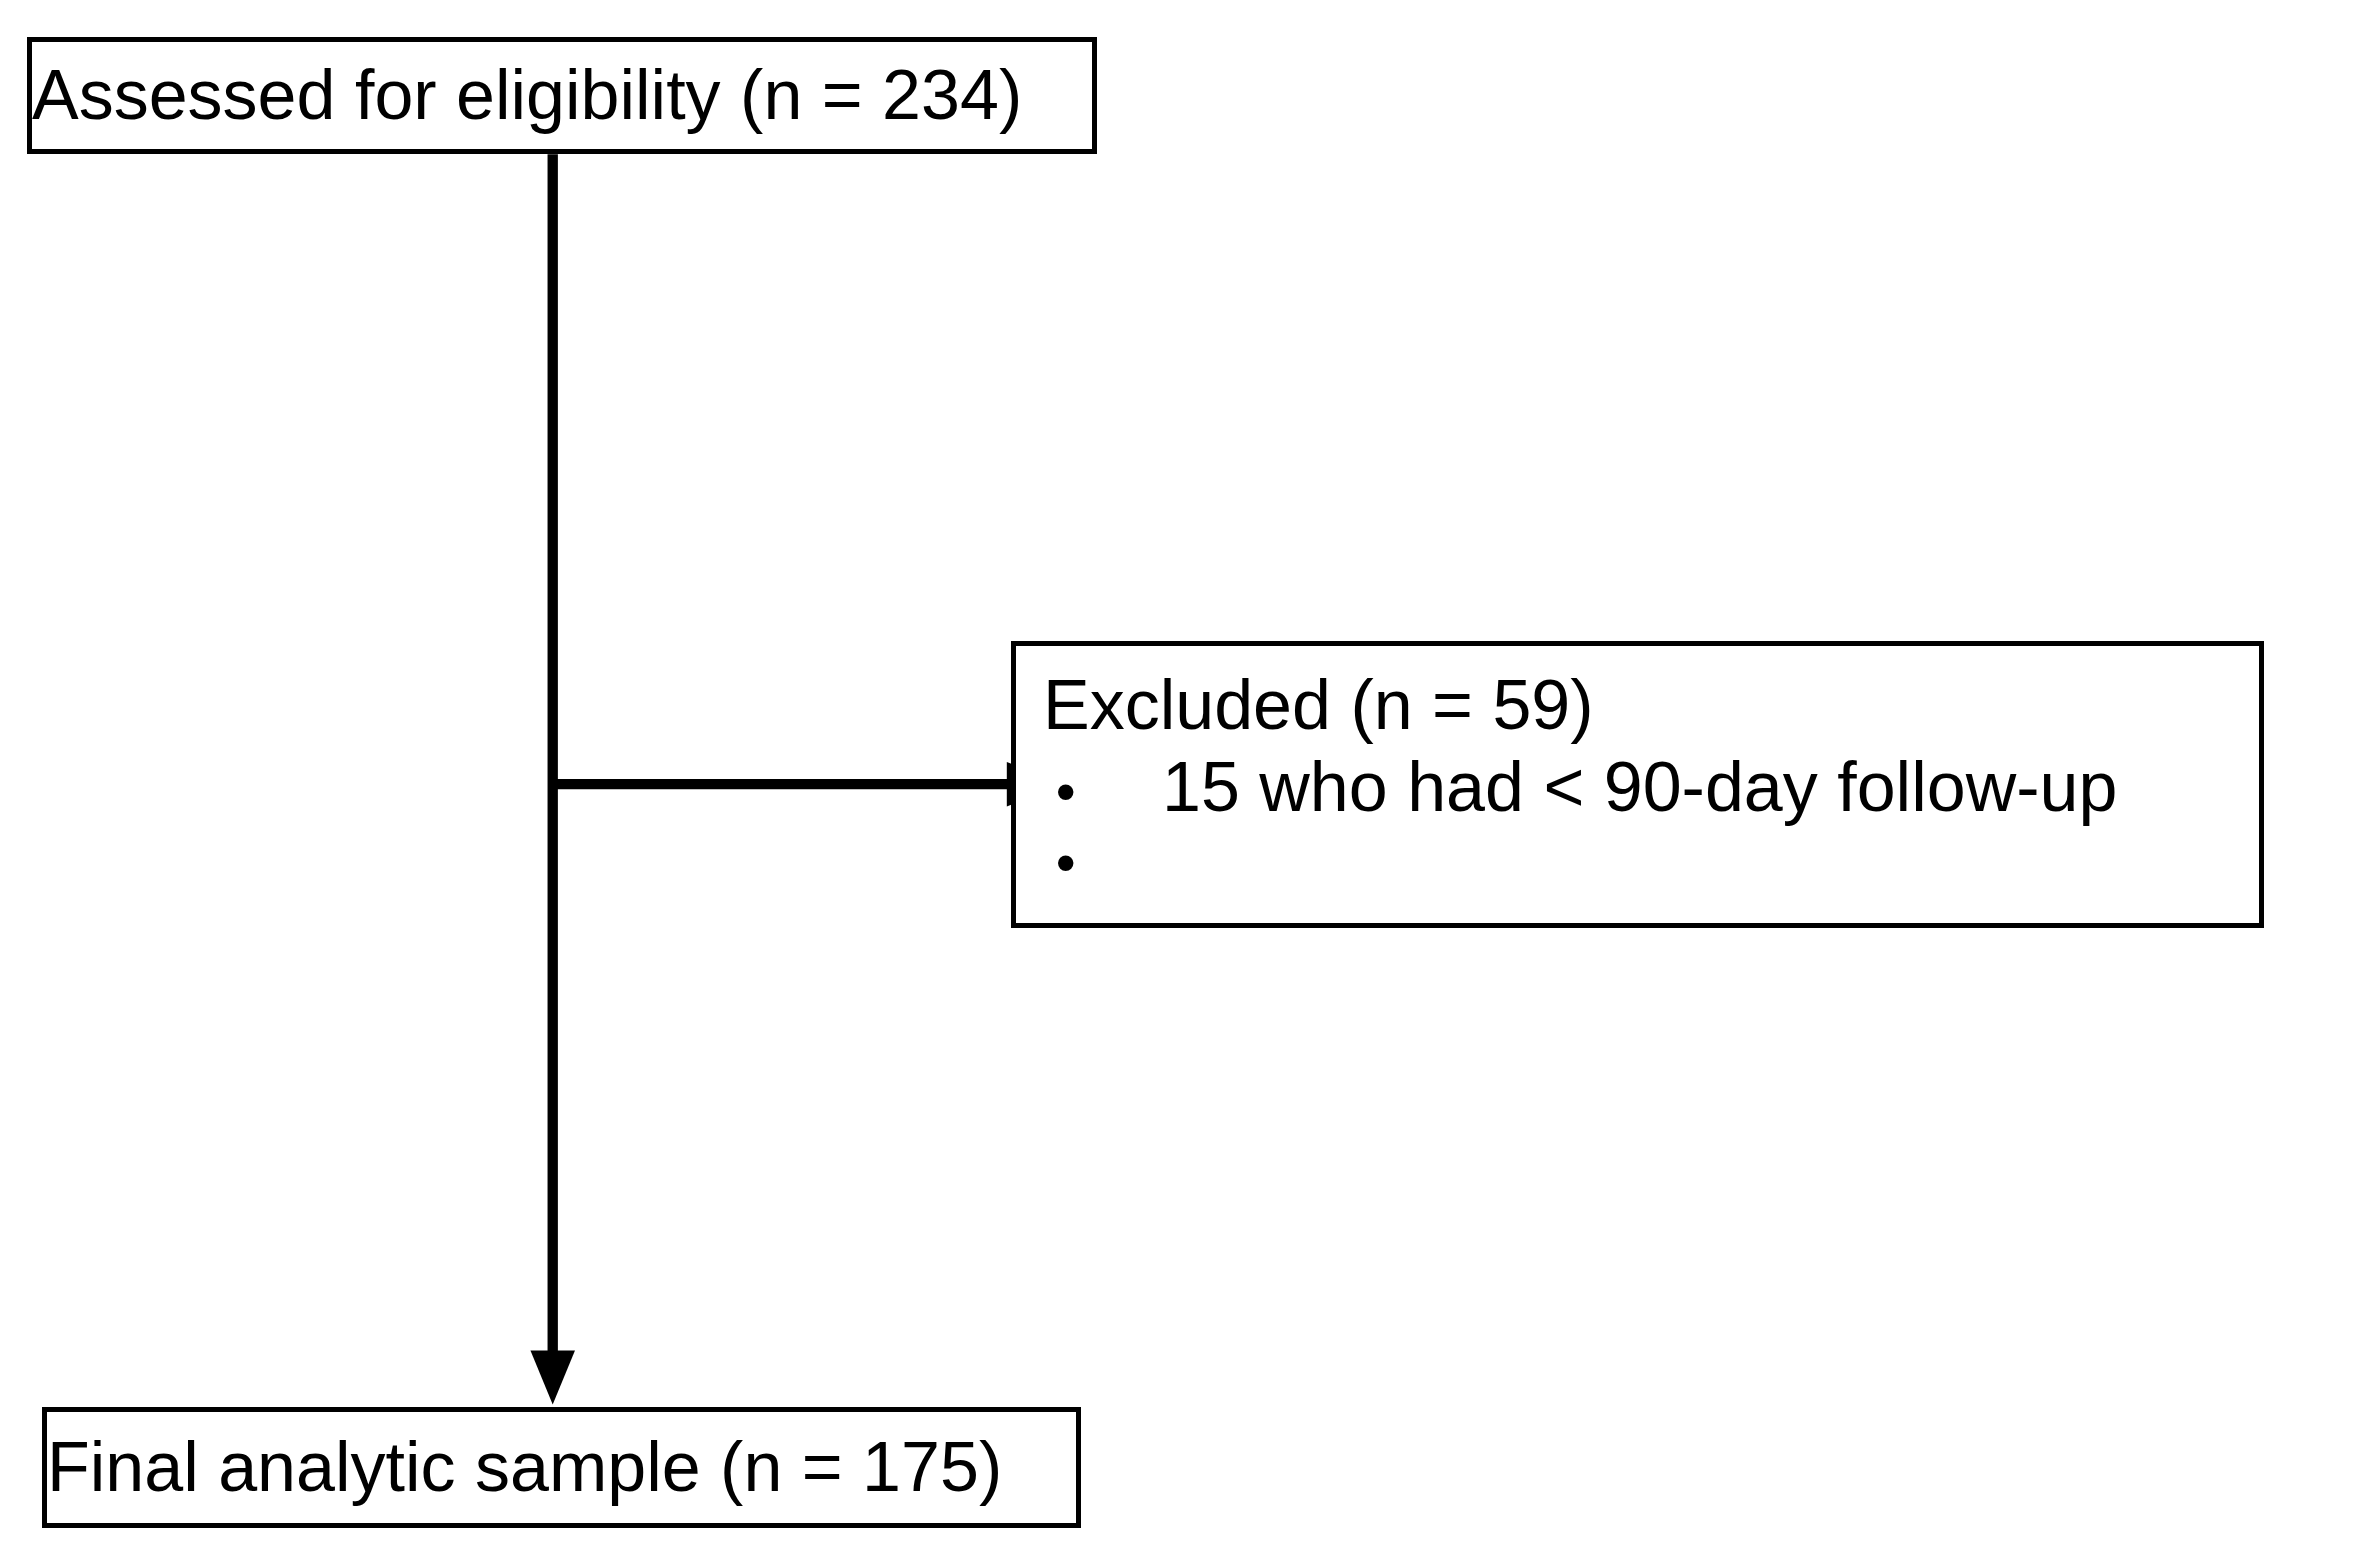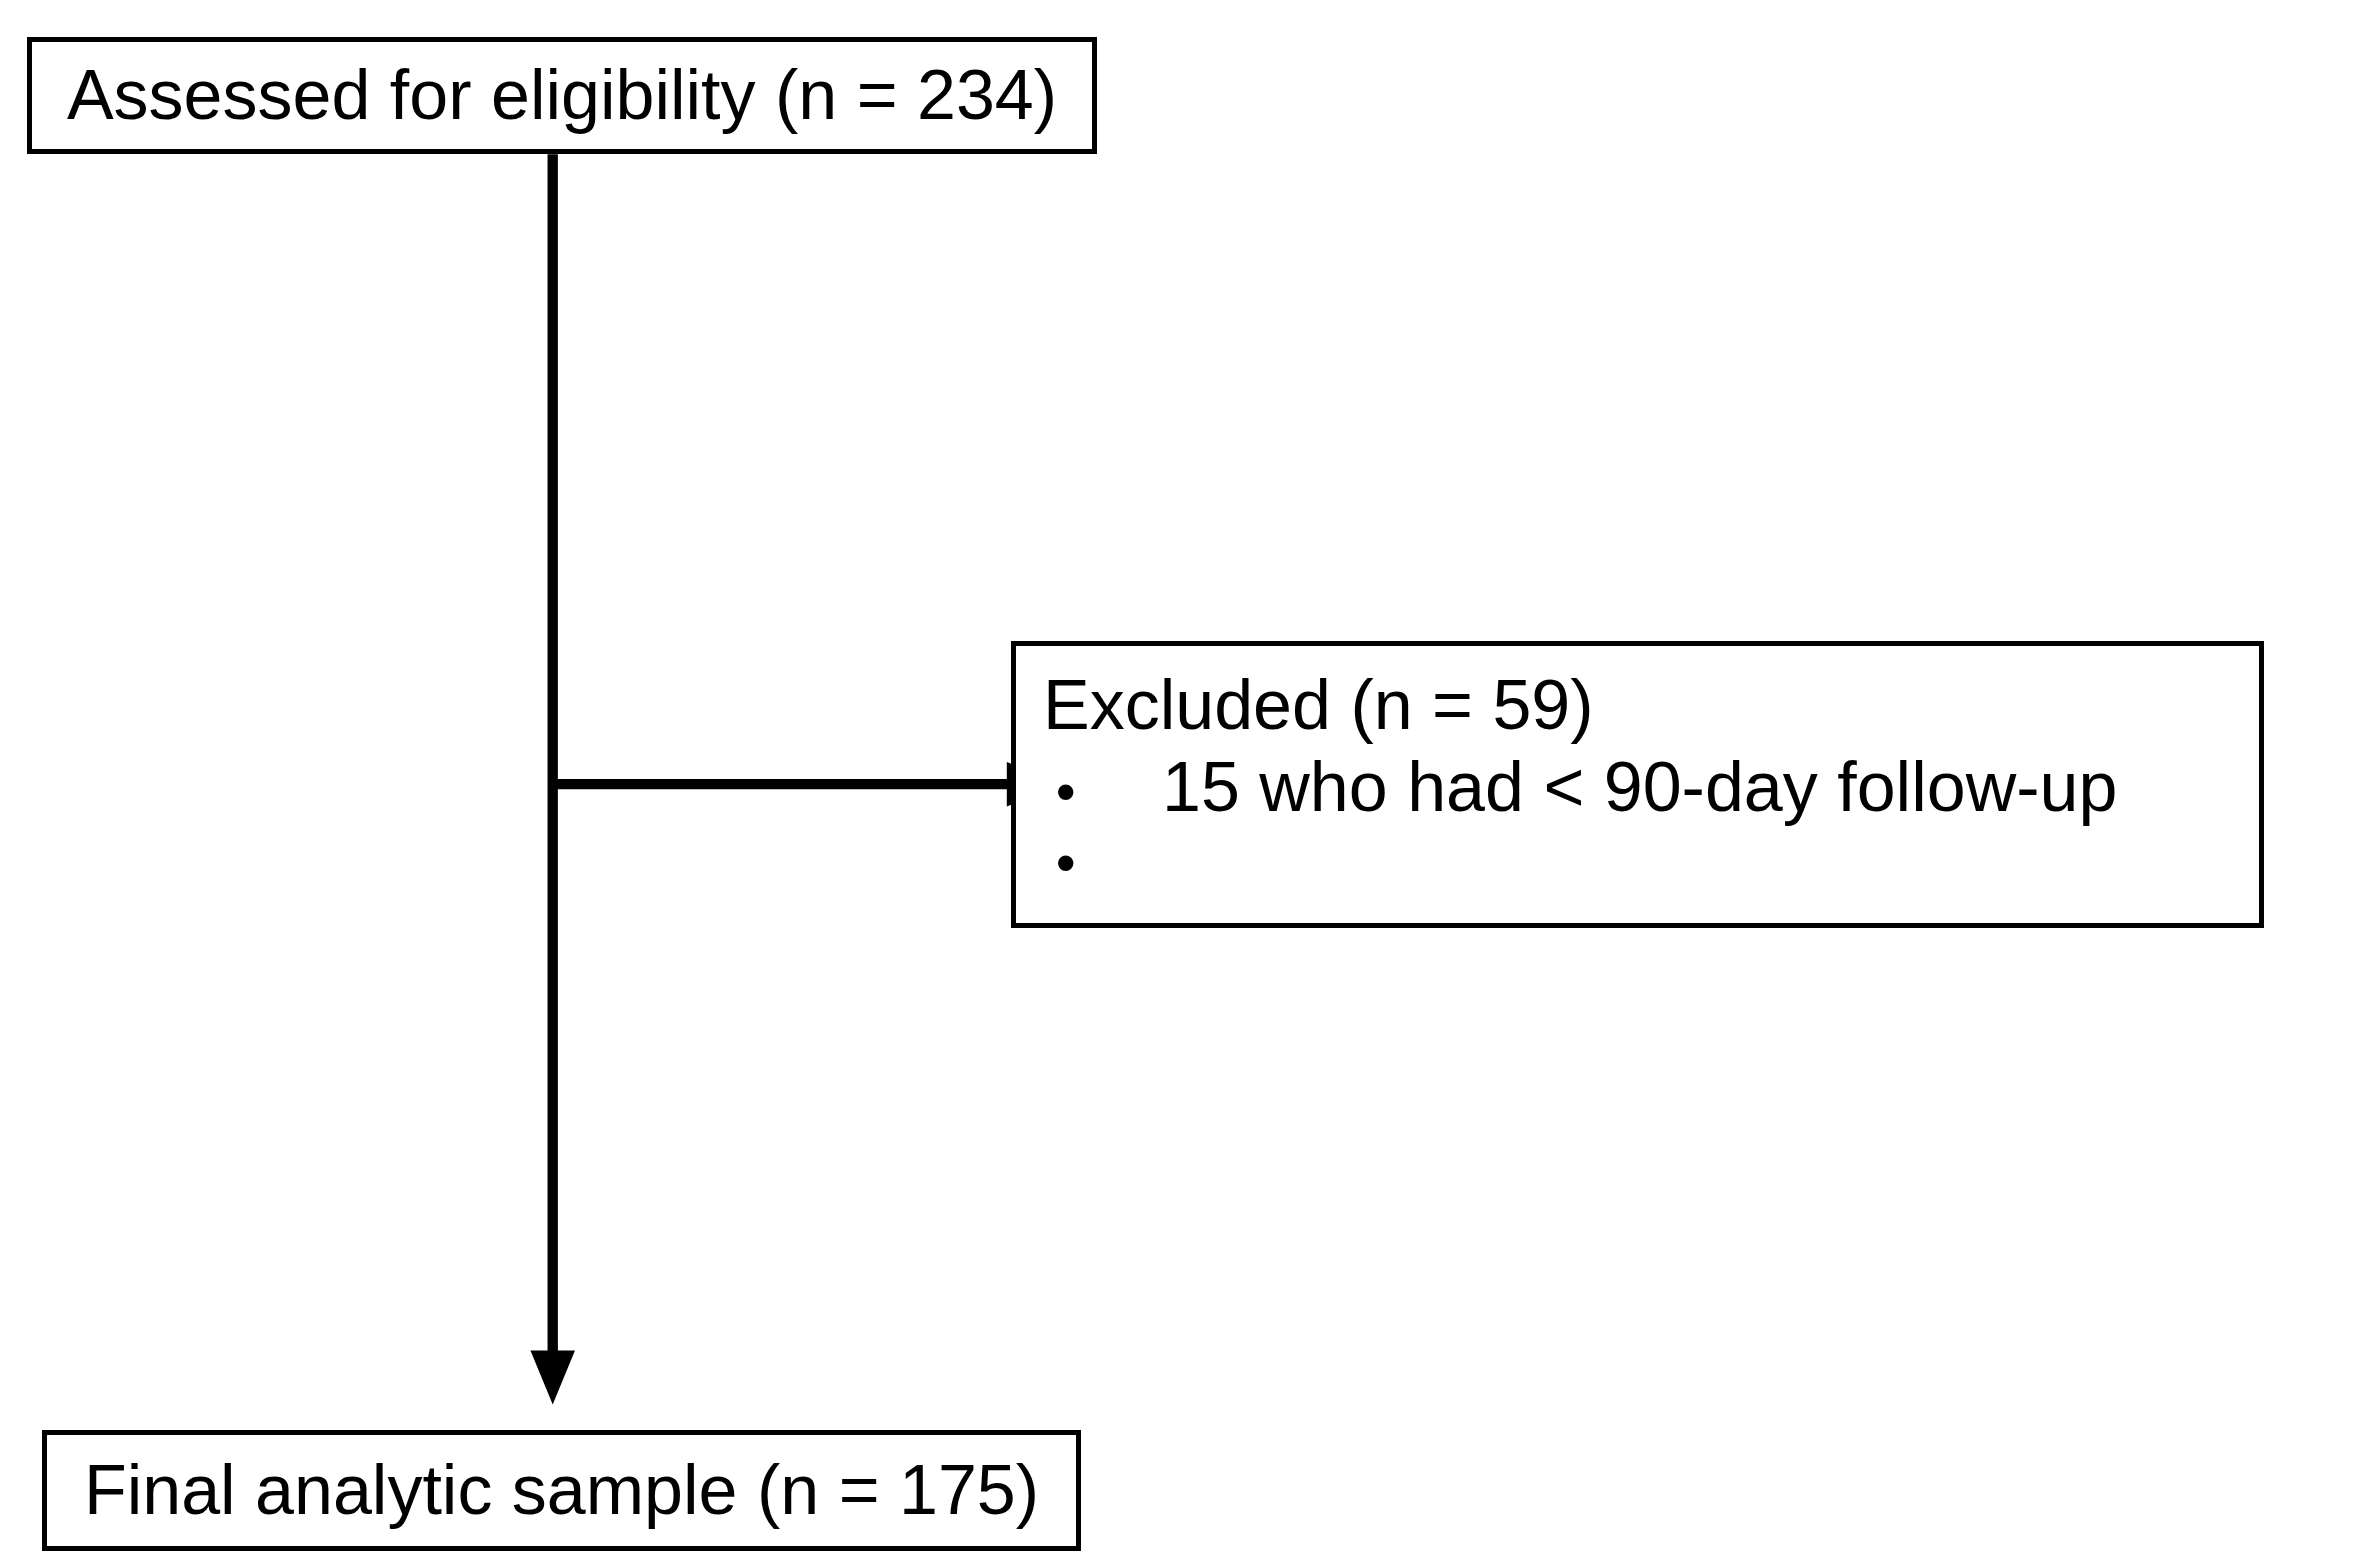--- a/index.html
+++ b/index.html
@@ -29,42 +29,41 @@
     box-sizing: border-box;
     border: 5.6px solid #000000;
     background: #ffffff;
     font-size: 70px;
     line-height: 1.18;
     color: #000000;
   }
   .box--single {
     display: flex;
     align-items: center;
-    justify-content: center;
+    justify-content: flex-start;
     white-space: nowrap;
   }
   .box--assessed {
     left: 27px;
     top: 37px;
     width: 1070px;
     height: 117px;
   }
   .box--excluded {
     left: 1011px;
     top: 641px;
     width: 1253px;
     height: 287px;
     padding: 17.5px 16px 0 27px;
   }
   .box--final {
     left: 42px;
     top: 1407px;
     width: 1039px;
     height: 121px;
-    margin-top: 23px;
   }
   .box-title {
     white-space: nowrap;
   }
   .bullet-row {
     display: flex;
     align-items: baseline;
     white-space: nowrap;
   }
   .bullet-glyph {

